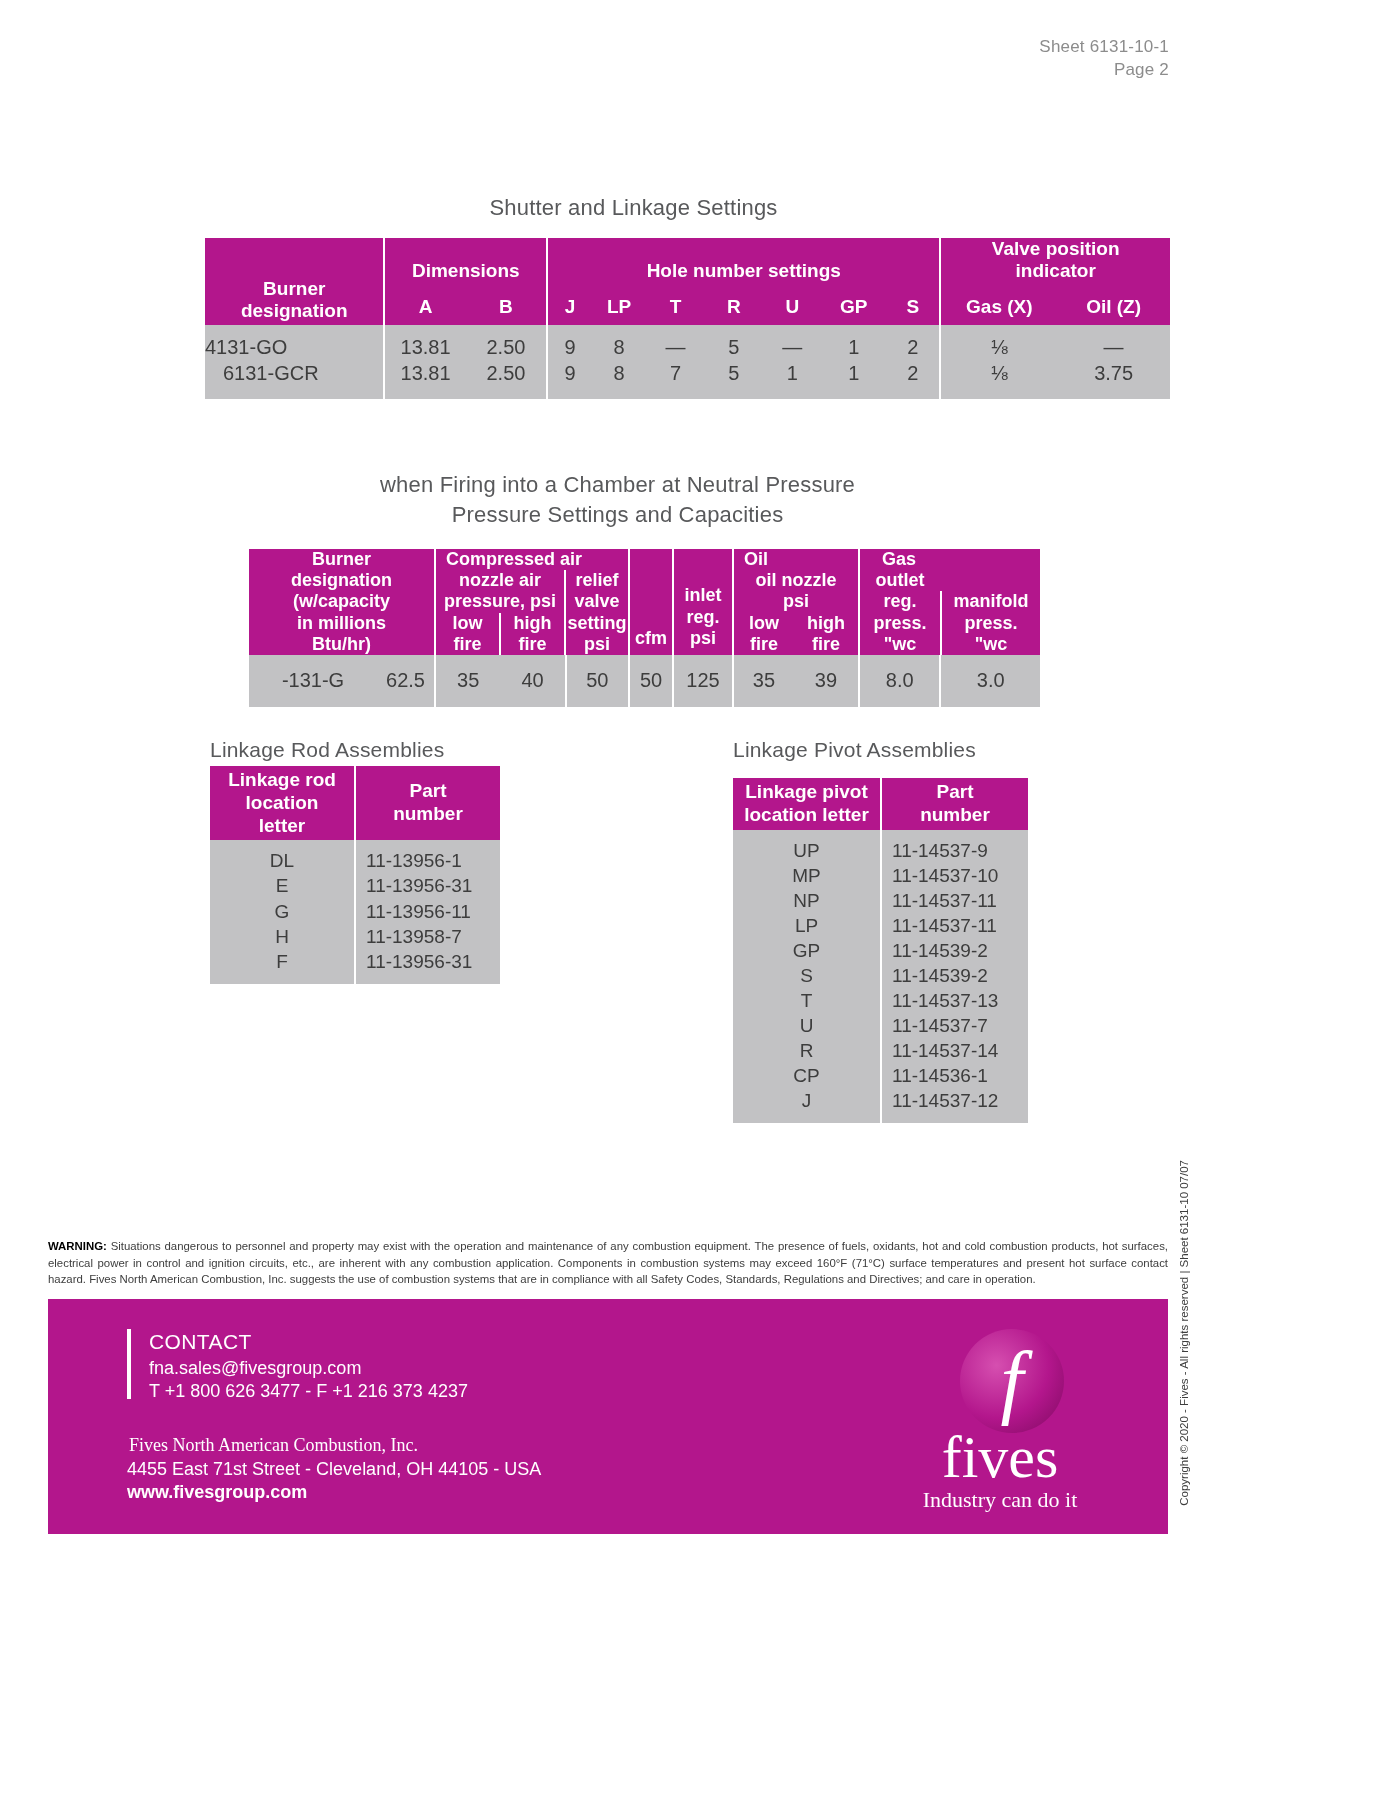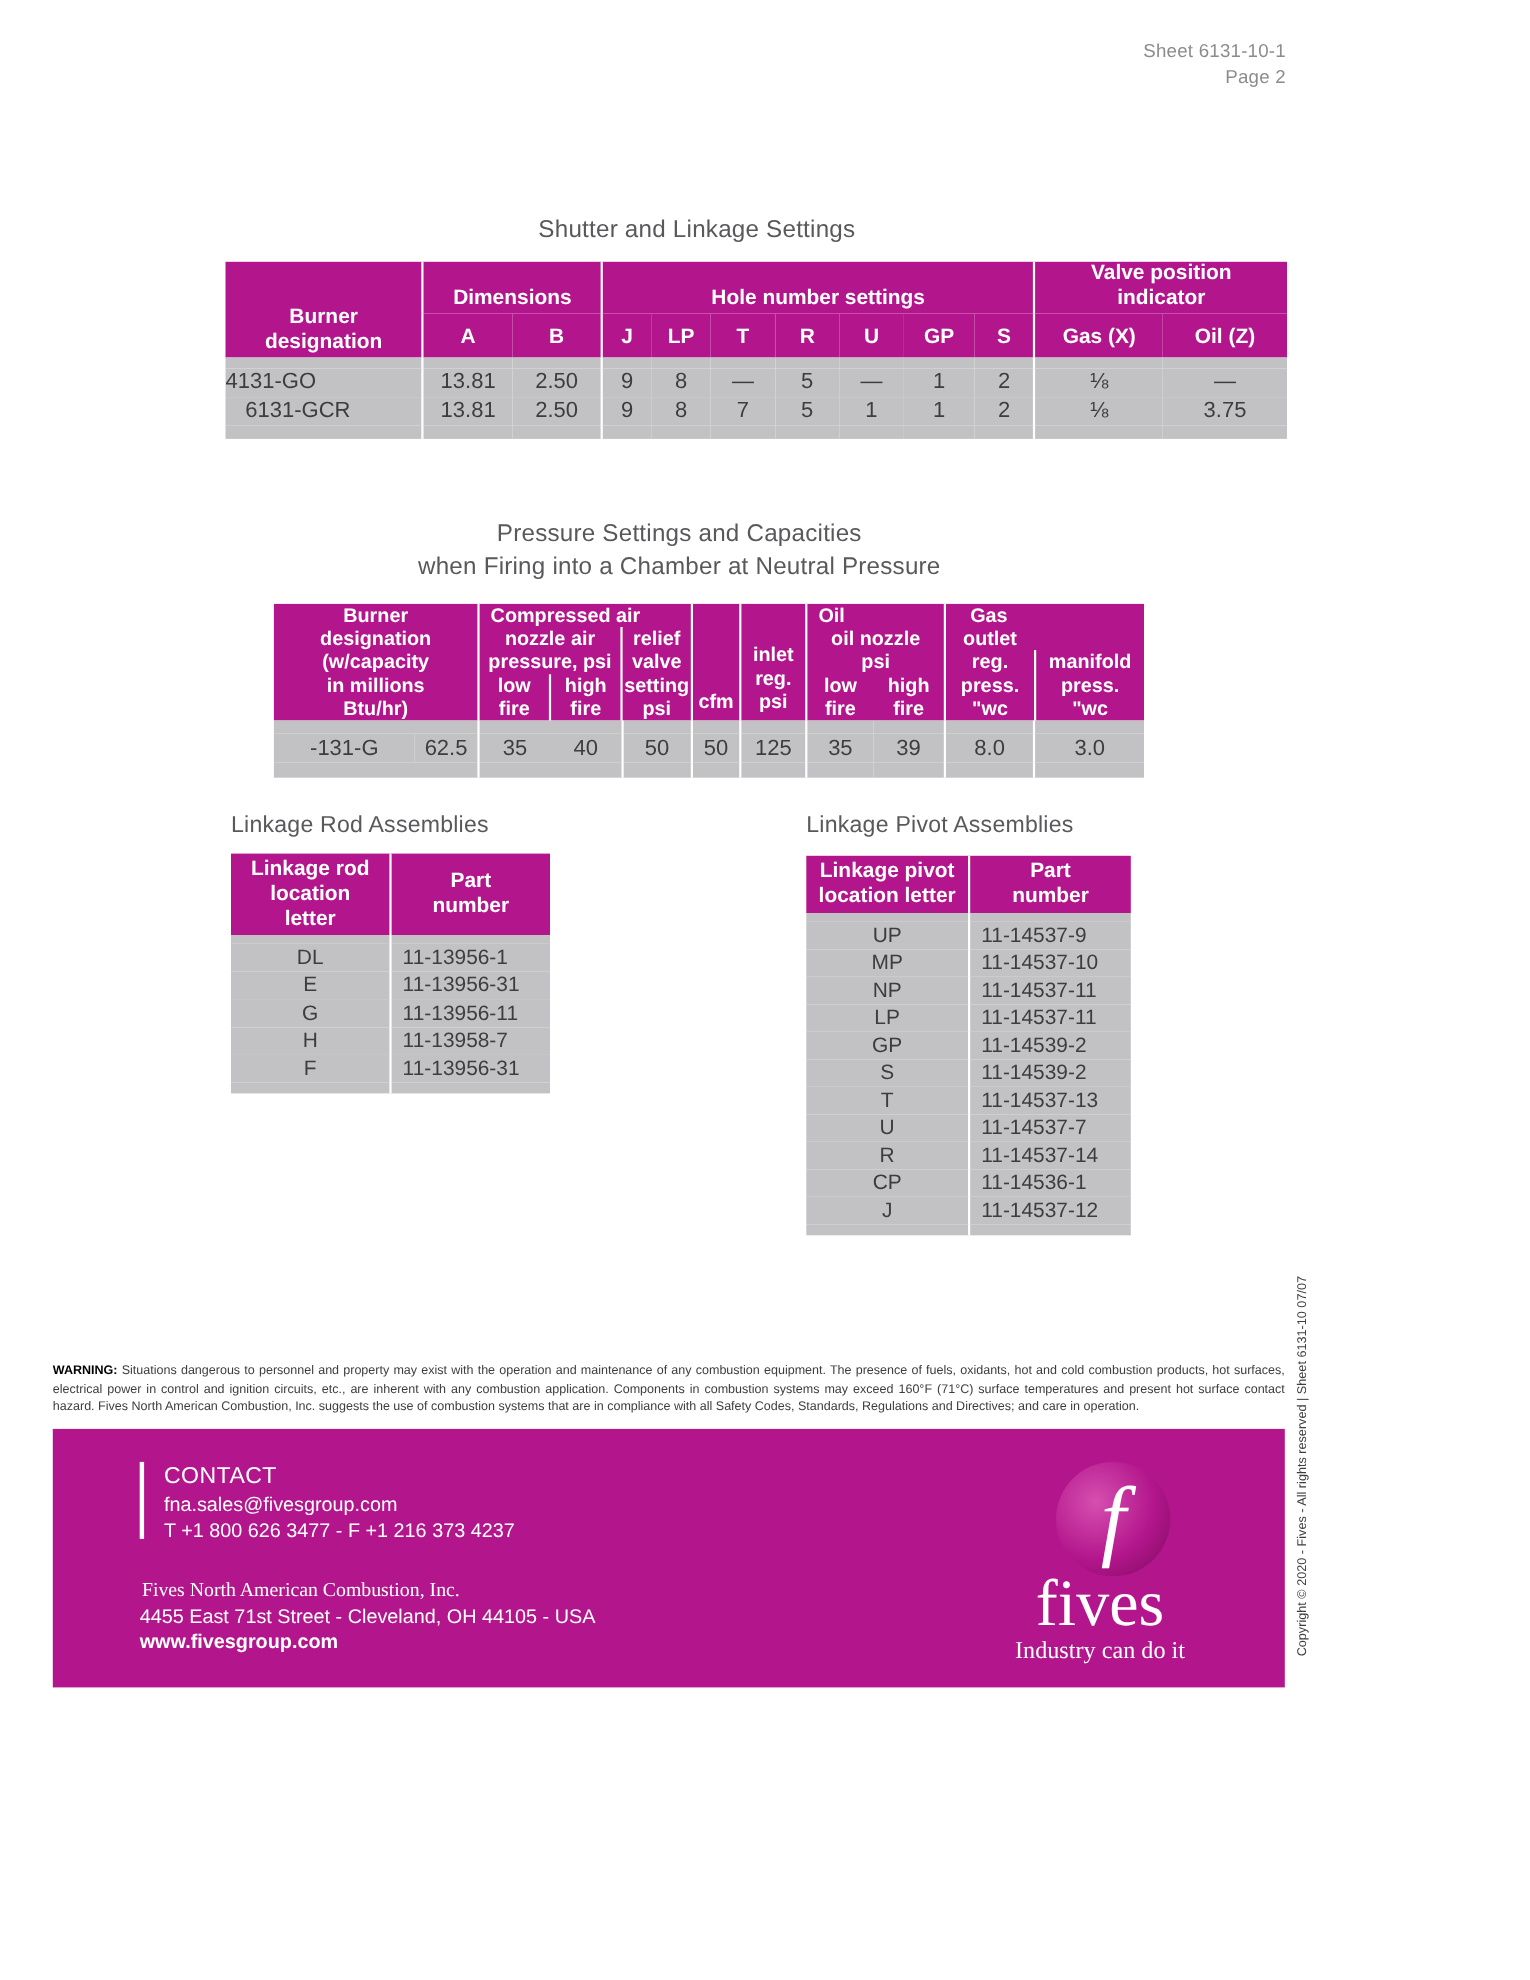--- a/index.html
+++ b/index.html
@@ -90,21 +90,21 @@
     background:#c2c2c4; color:#3d3d3d; font-size:19px;
     line-height:1.32; padding:0 10px;
     border-left:2px solid #fff;
   }
   table.mini td.first{border-left:none;}
   table.mini tr.pad td{height:8px; padding:0;}
   table.mini tr.padb td{height:10px; padding:0;}
 
   #rodwrap{position:absolute; left:210px; top:738px;}
   #pivwrap{position:absolute; left:733px; top:738px;}
-  #rodtbl{border-collapse:collapse; table-layout:fixed; width:290px; margin-top:14px;}
+  #rodtbl{border-collapse:collapse; table-layout:fixed; width:290px; margin-top:4px;}
   #pivtbl{border-collapse:collapse; table-layout:fixed; width:295px; margin-top:16px;}
 
   
   .warning{
     position:absolute; left:48px; top:1238px; width:1120px;
     font-size:11.4px; line-height:1.45; color:#3d3d3d;
     text-align:justify;
   }
   .warning b{color:#000;}
 
@@ -295,22 +295,22 @@
             <td style="border-left:none"></td>
       <td style="border-left:none"></td>
             <td></td>
             <td style="border-left:none"></td>
     </tr>
   </tbody>
       </table>
   </div>
 
   <div style="position:absolute; left:0; top:470px; width:1235px;">
+    <div class="sec-title">when Firing into a Chamber at Neutral Pressure</div>
     <div class="sec-title">Pressure Settings and Capacities</div>
-    <div class="sec-title">when Firing into a Chamber at Neutral Pressure</div>
   </div>
 
   <div id="t2wrap">
   <table class="tbl" id="t2">
     <colgroup>
       <col style="width:128px">
           <col style="width:58px">
       <col style="width:64px">
           <col style="width:64px">
       <col style="width:62px">

